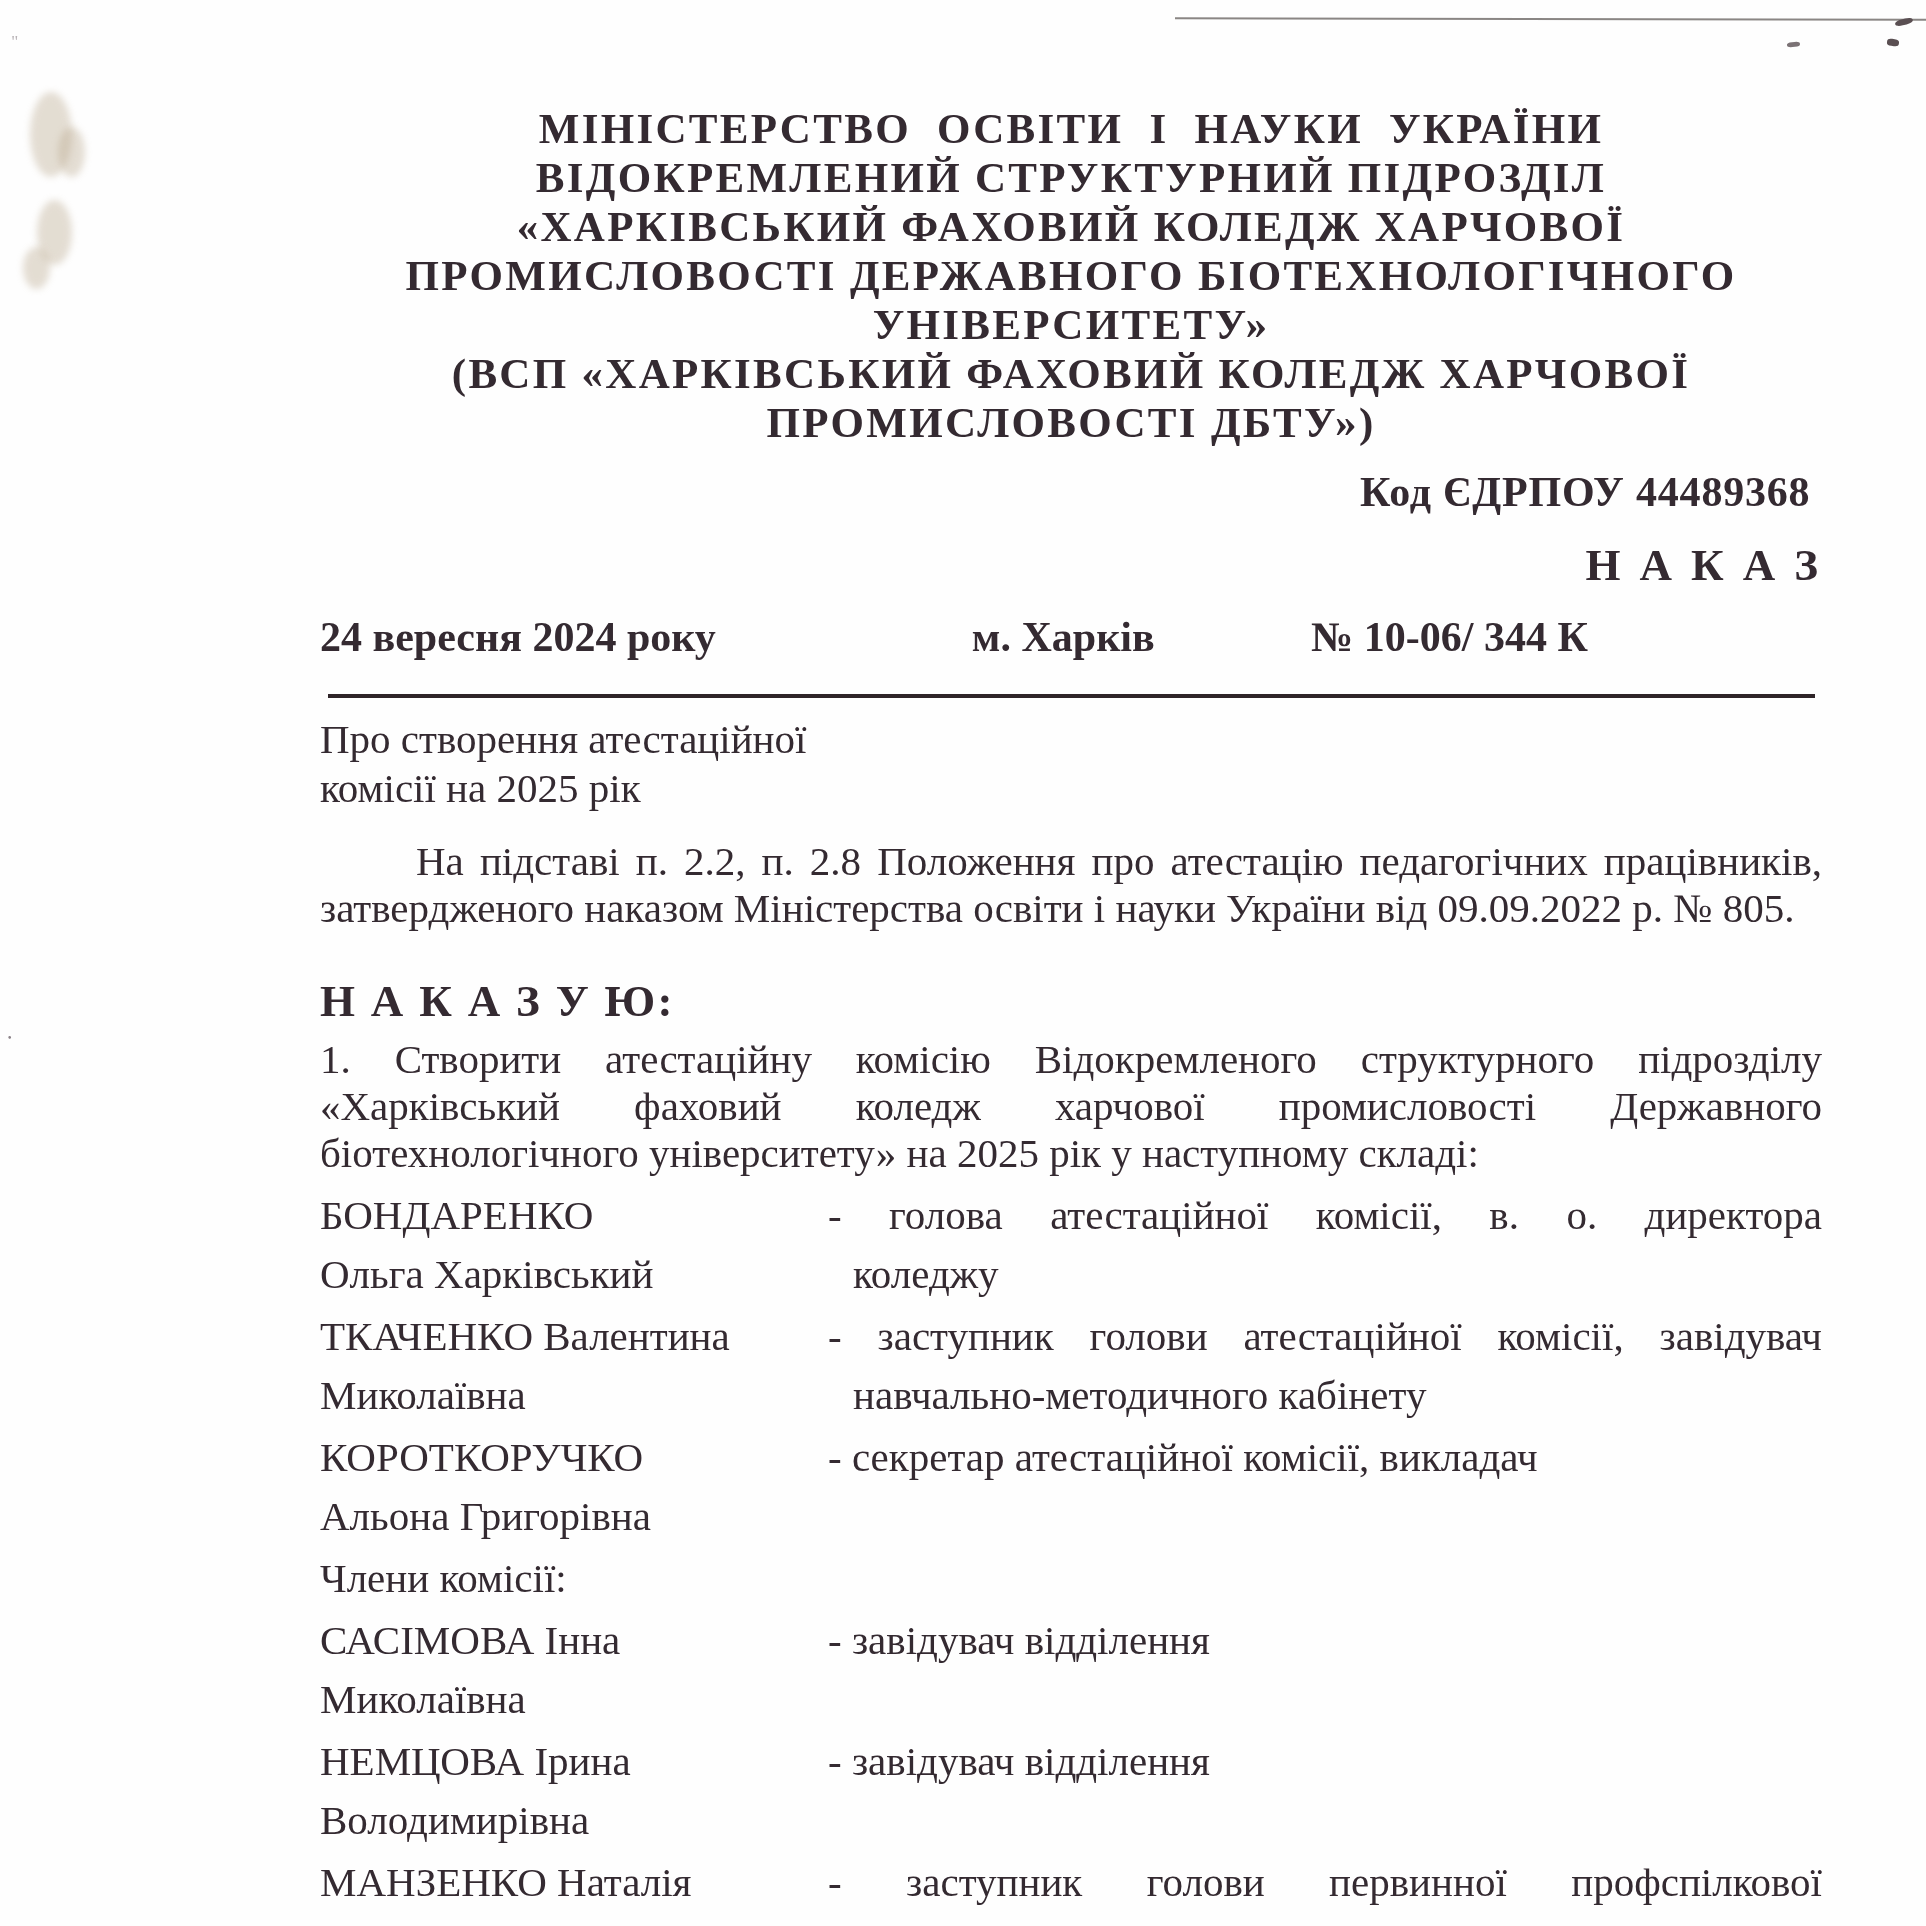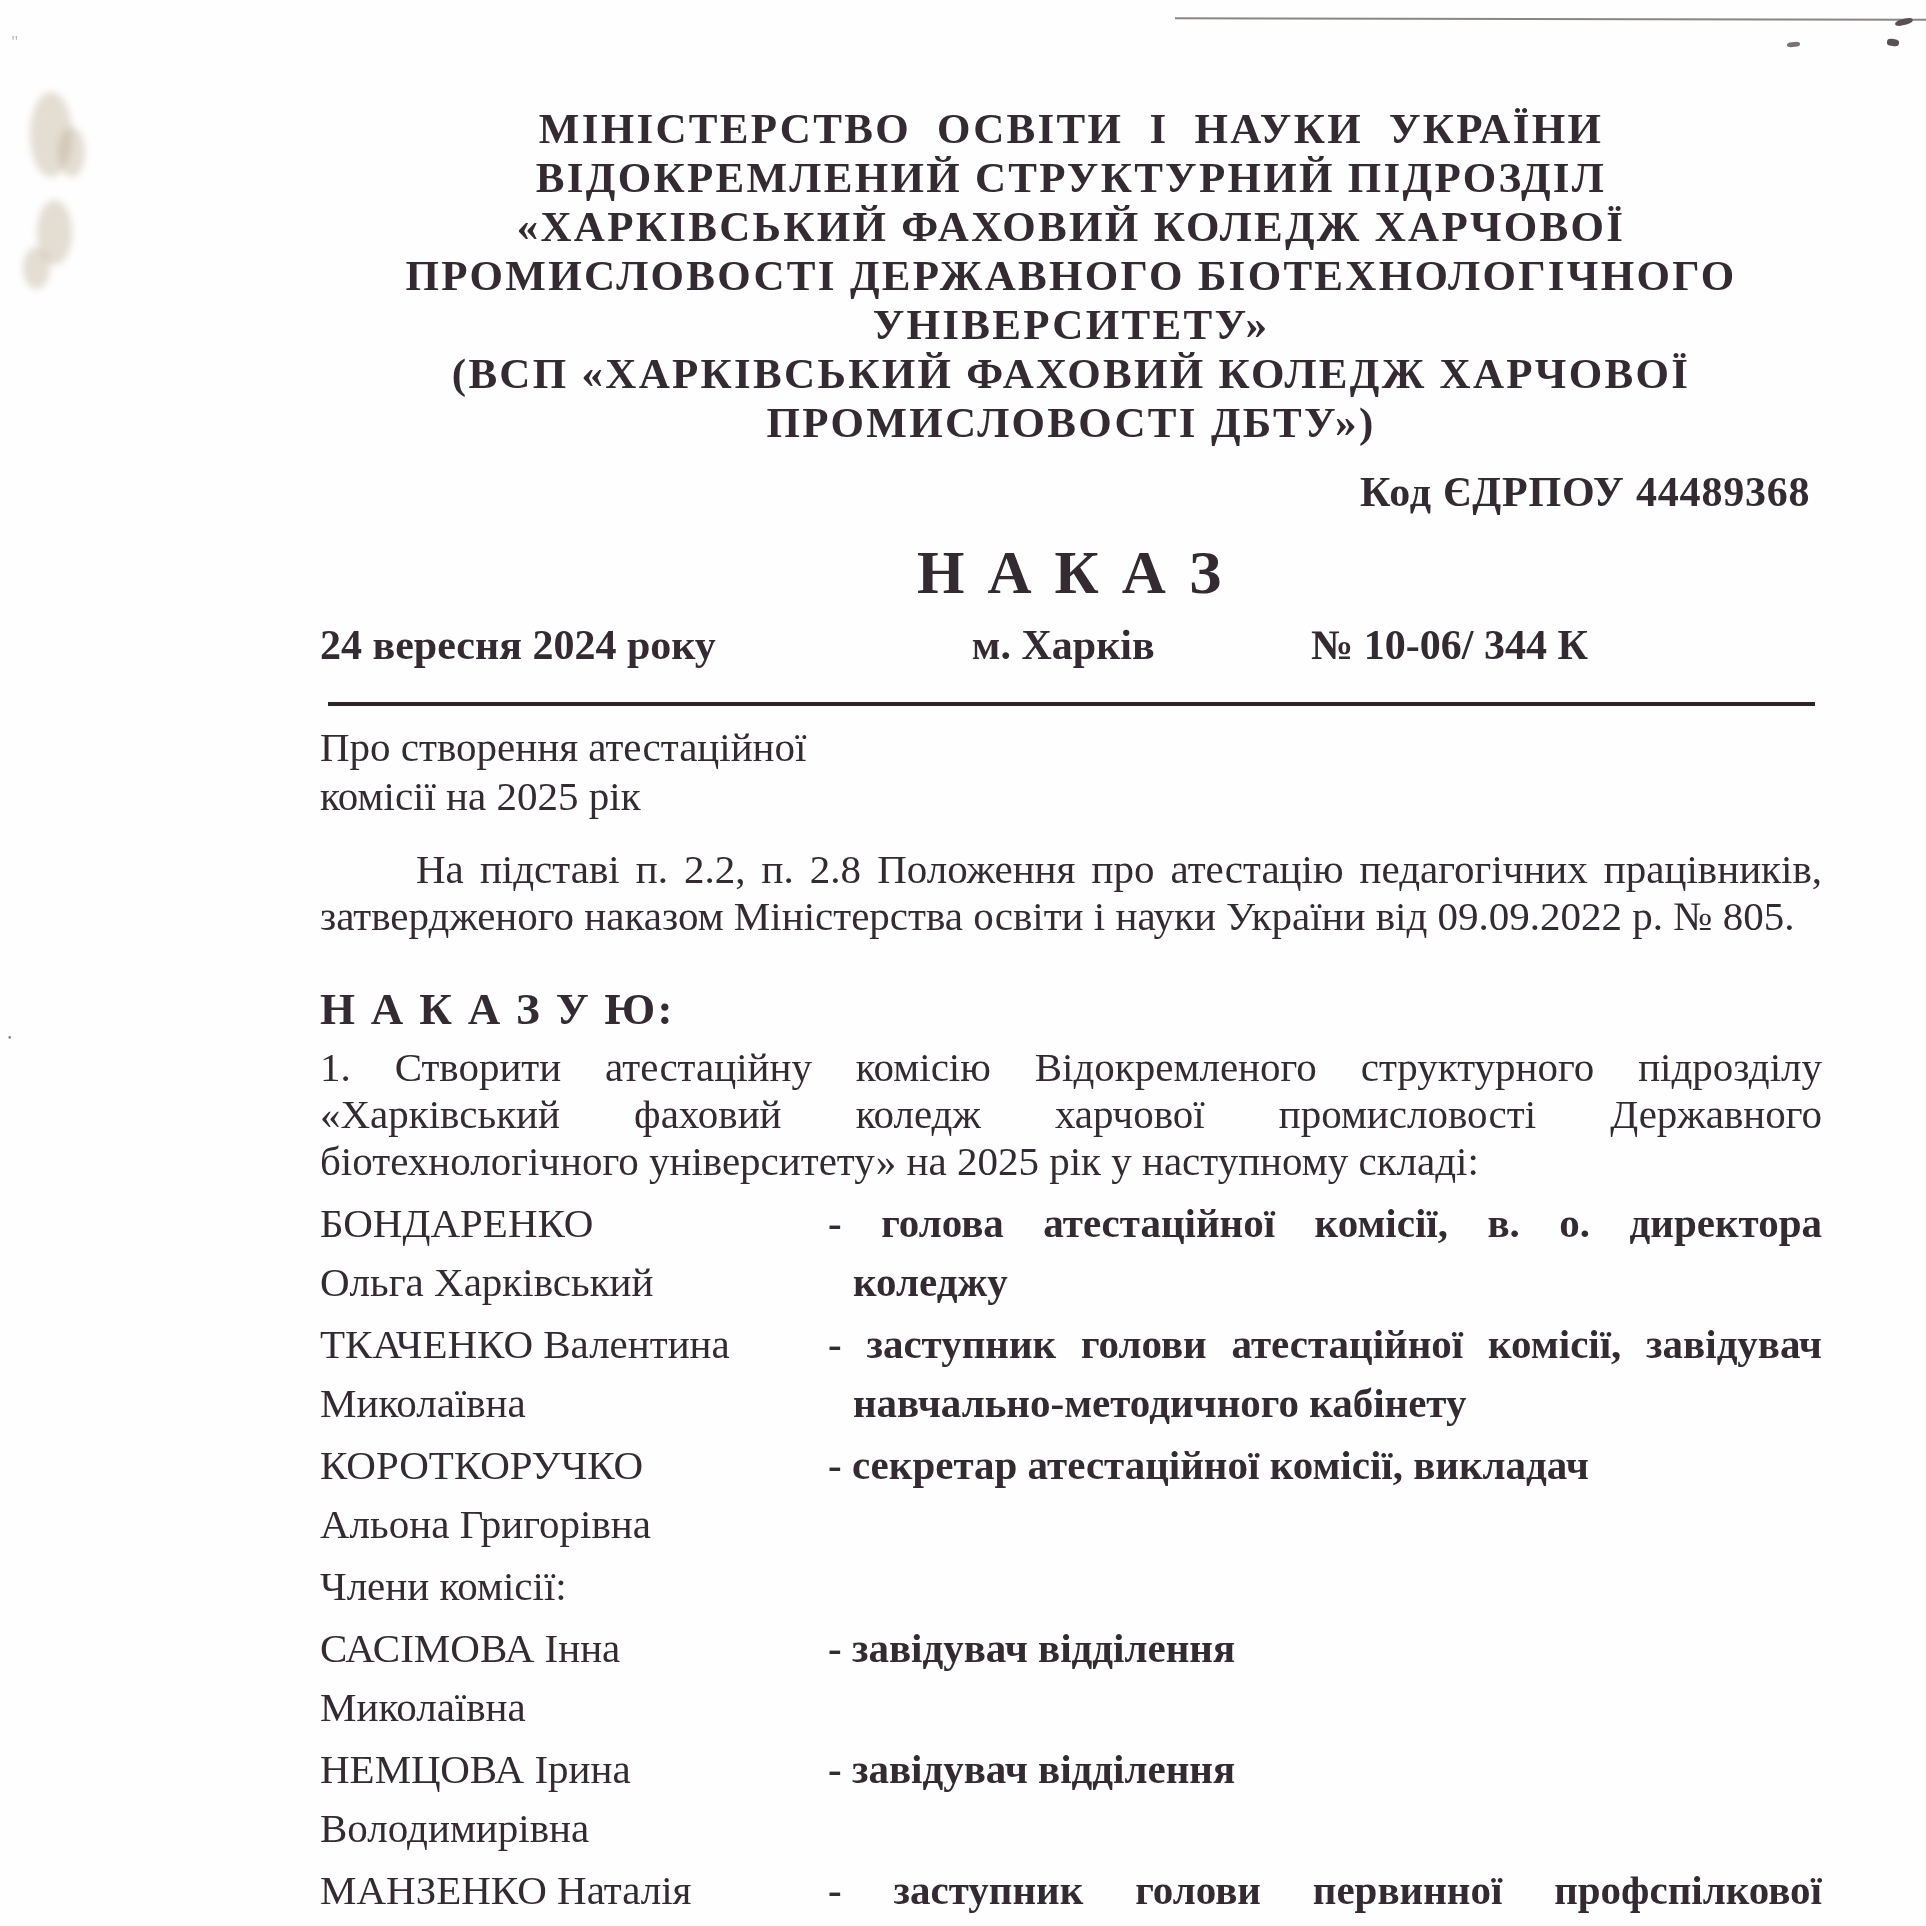--- a/index.html
+++ b/index.html
@@ -22,22 +22,22 @@
   }
   .hdr .l1{word-spacing:13px;}
   
   .edrpou{
     margin-top:21px;text-align:right;
     font-weight:bold;font-size:42px;line-height:49px;
     padding-right:11.6px;letter-spacing:0.8px;
   }
   
   .nakaz{
-    margin-top:29px;text-align:center;
-    font-weight:bold;font-size:61px;line-height:54px;letter-spacing:3.9px;
+    margin-top:21px;text-align:right;
+    font-weight:bold;font-size:45px;line-height:54px;letter-spacing:3.9px;
   }
   .daterow{
     margin-top:21px;display:flex;align-items:baseline;
     font-weight:bold;font-size:42px;line-height:49px;
   }
   .daterow .d{flex:1 1 0;text-align:left;}
   .daterow .c{flex:1 1 0;text-align:center;}
   .daterow .n{flex:1 1 0;text-align:left;padding-right:15.4px;}
   .rule{
     margin-top:32px;height:3.5px;background:#2e2428;border:none;width:1487px;
@@ -49,21 +49,21 @@
     font-size:41px;line-height:47px;text-align:justify;
   }
   .basis{margin-top:25px;text-indent:96px;}
   .resolve{
     margin-top:42px;font-weight:bold;font-size:45px;line-height:54px;letter-spacing:2.3px;
   }
   .item1{margin-top:8px;}
   
   .committee{margin-top:9.2px;font-size:41px;line-height:59px;}
   .crow{display:grid;grid-template-columns:508px 1fr;margin-top:3.1px;}
-  .crow .role{text-align:left;font-weight:bold;}
+  .crow .role{text-align:left;}
   .crow .stretch{text-align:justify;text-align-last:justify;}
   .crow .cont{padding-left:25px;}
   .members-hdr{margin-top:3.1px;font-size:41px;line-height:59px;}
   
   .scanline-top{
     position:absolute;left:1175px;top:17.7px;width:779px;height:1.9px;
     background:#8a8684;transform:rotate(0.12deg);
   }
   .speck{position:absolute;background:#5a4f52;border-radius:40%;}
   .sp1{left:1895px;top:19px;width:17.7px;height:6.2px;transform:rotate(-14deg);}

